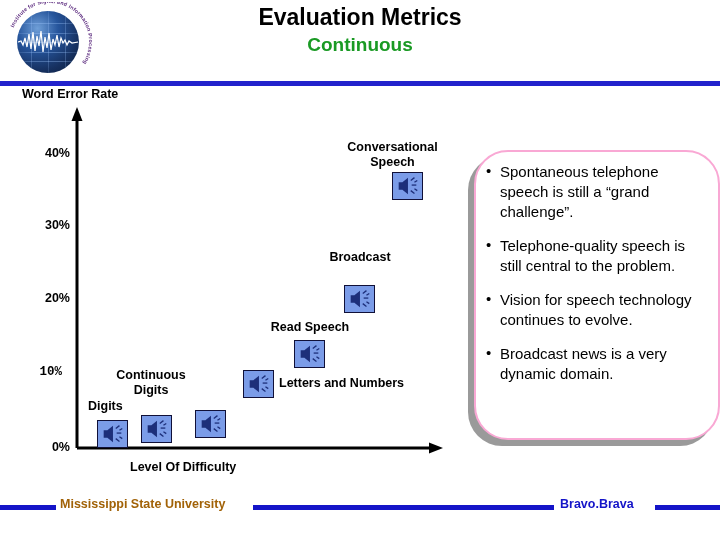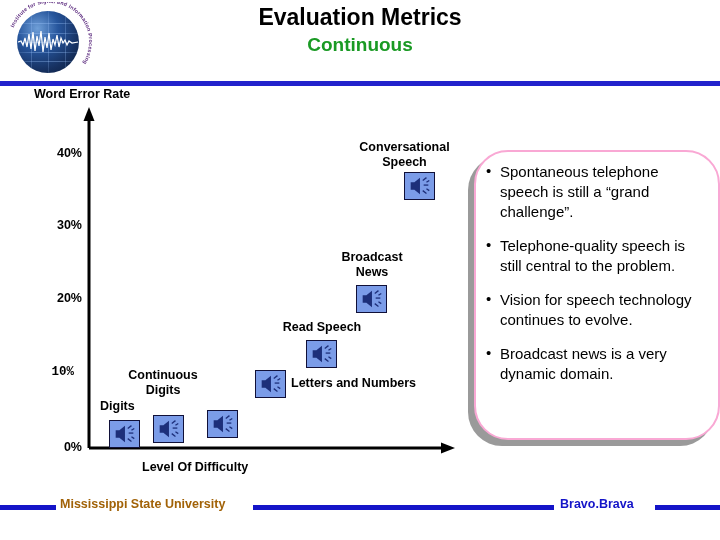--- a/index.html
+++ b/index.html
@@ -125,21 +125,21 @@
     letter-spacing: .5px;
     -webkit-text-stroke: .4px #4b1f8c;
   }
   #logo-bravo .word.top { top: 2px; }
   #logo-bravo .word.bottom { top: 66px; }
 
   
   #chart {
     position: absolute;
     left: 0; top: 86px;
-    width: 460px; height: 400px; margin-left: 12px;
+    width: 460px; height: 400px;
   }
   #chart-ylabel {
     position: absolute;
     left: 22px; top: 1px;
     font-size: 12.5px;
     font-weight: bold;
     color: #000;
     white-space: nowrap;
   }
   #axes { position: absolute; left: 0; top: 0; width: 460px; height: 400px; }
@@ -317,21 +317,20 @@
           <path d="M20,13 h5"></path>
           <path d="M19,19 l4,3"></path>
           <path d="M23,10 l3,-2"></path>
           <path d="M23,17 l3,2"></path>
         </g>
       </svg>
   </div>
 
   <div class="pt-label ctr" style="left:300px; top:164px; width:120px;">
     <div>Broadcast</div>
-    <div>News</div>
   </div>
   <div class="spk" style="left:344px; top:199px;">
     <svg viewBox="0 0 31 28" width="29" height="26">
         <g fill="#1d2f7a">
           <path d="M6,10 h4 l6,-5 v18 l-6,-5 h-4 z"></path>
         </g>
         <g stroke="#1d2f7a" stroke-width="1.4" fill="none">
           <path d="M19,8 l4,-3"></path>
           <path d="M20,13 h5"></path>
           <path d="M19,19 l4,3"></path>

